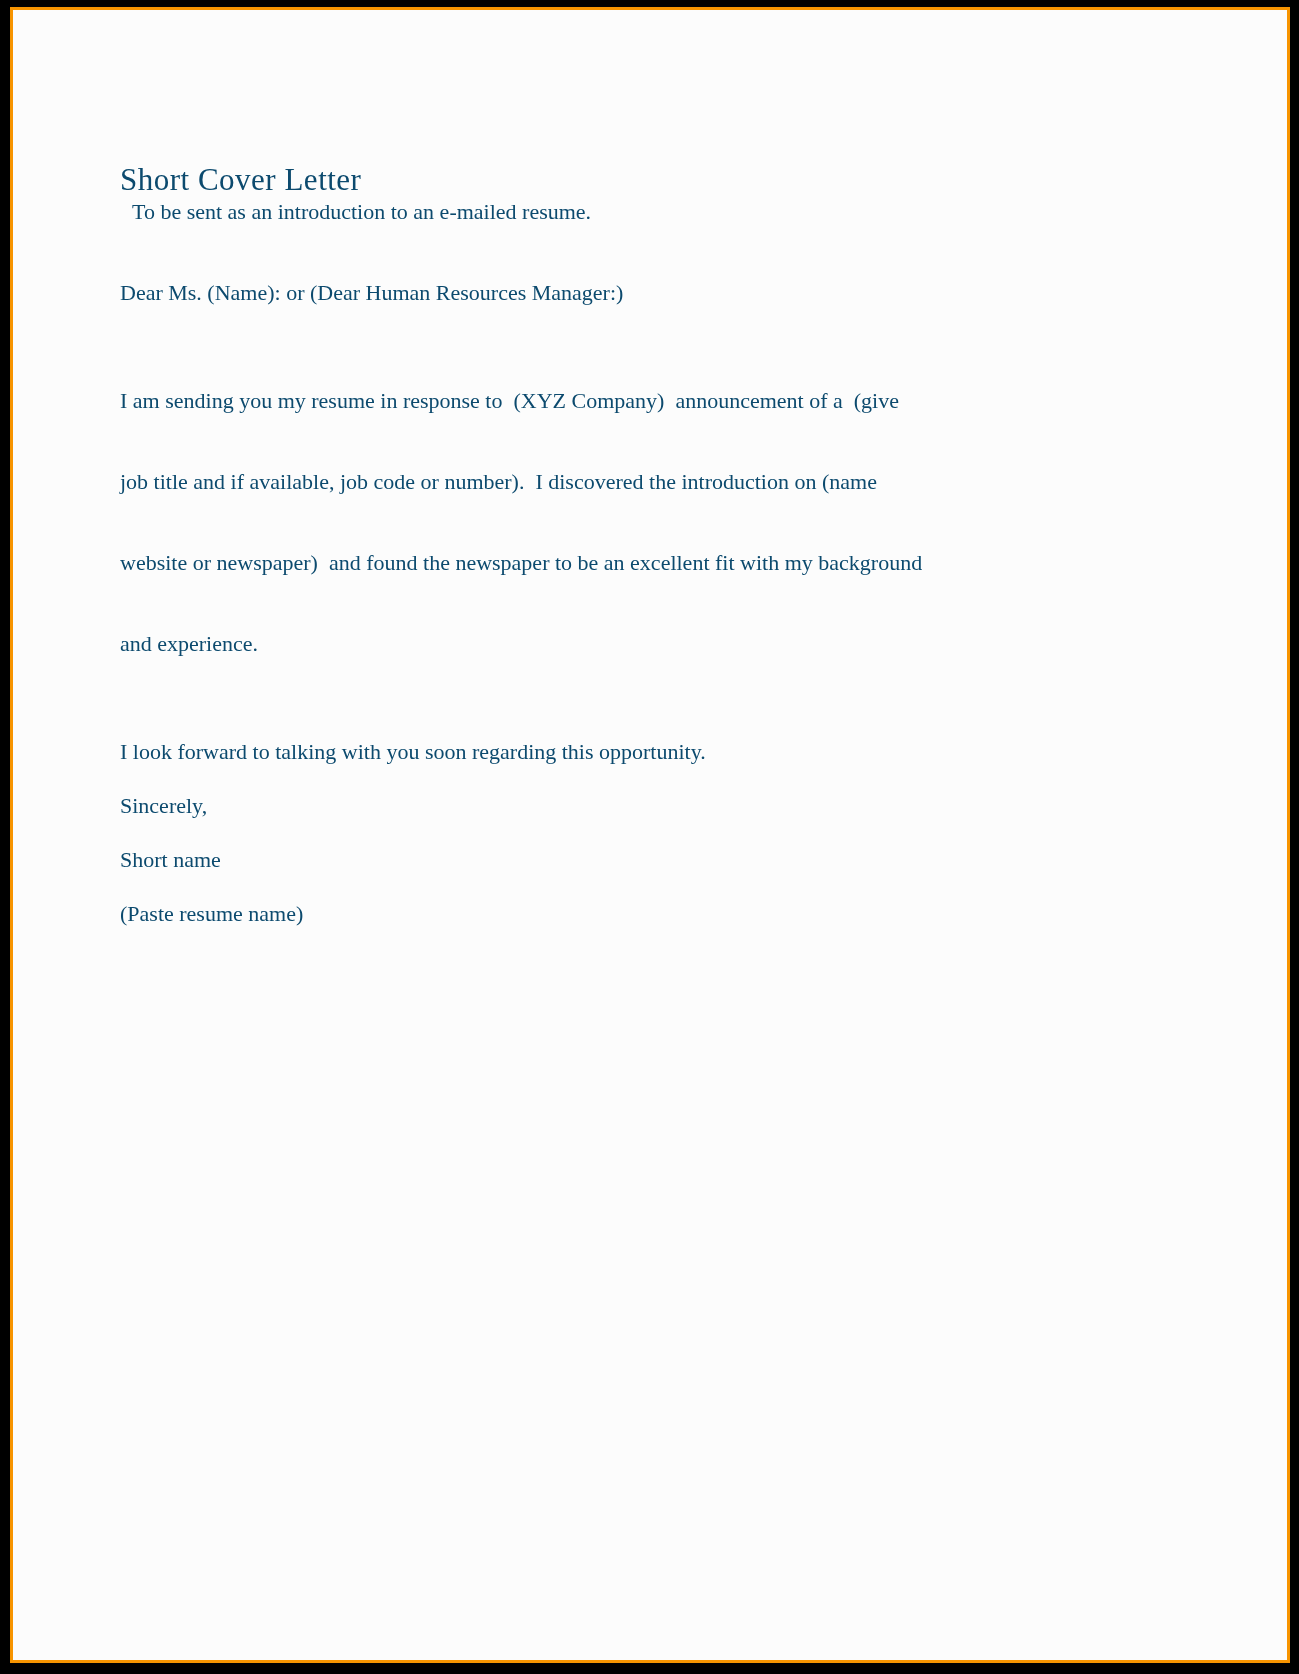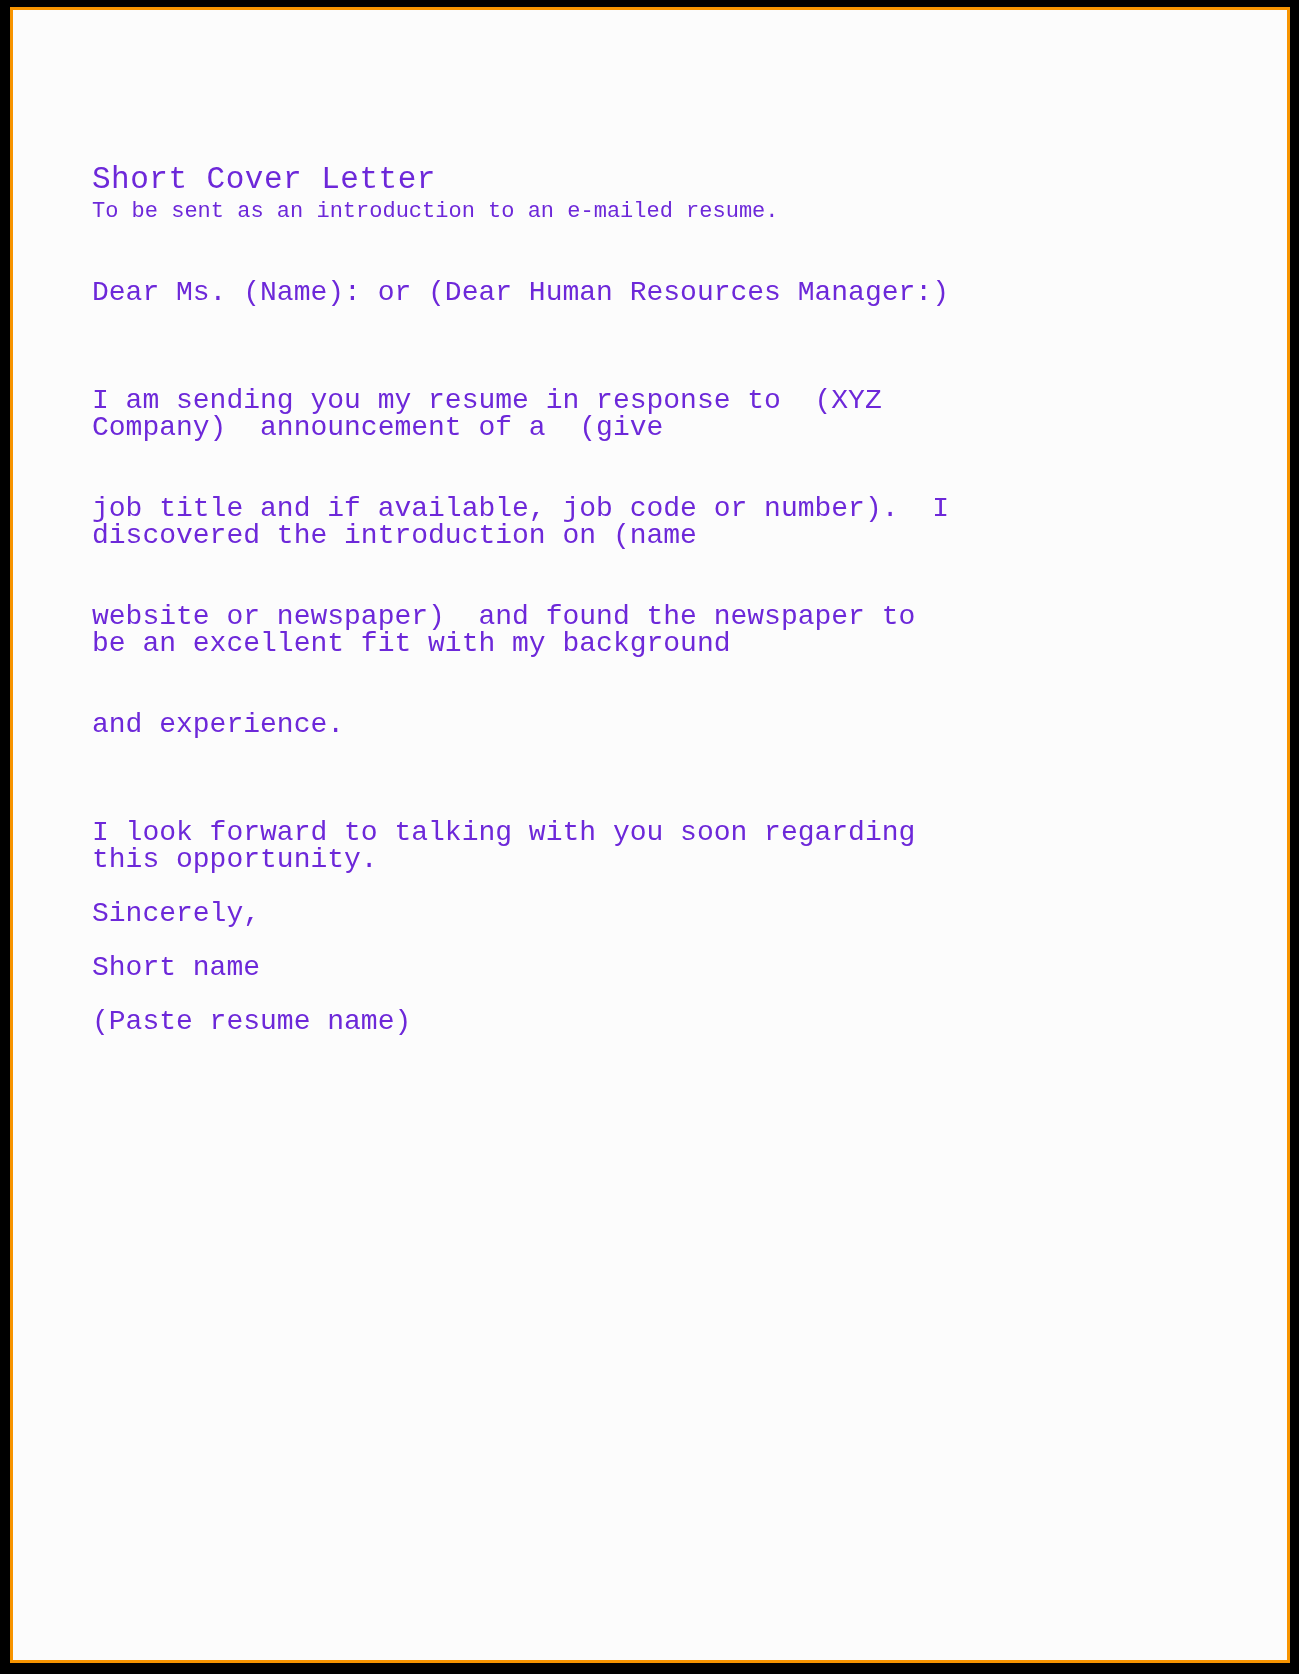--- a/index.html
+++ b/index.html
@@ -18,38 +18,38 @@
     left: 10px;
     top: 7px;
     width: 1280px;
     height: 1656px;
     box-sizing: border-box;
     border: 3px solid #f79400;
     background: #fcfcfc;
     overflow: hidden;
   }
   .content {
-    padding: 152px 70px 0 79px;
-    color: #6d28d9;
-    font-family: Liberation Mono, monospace;
+    padding: 152px 70px 0 107px;
+    color: #0c4a6e;
   }
   .title {
     margin: 0;
     font-size: 31px;
     font-weight: 400;
     line-height: 36px;
     letter-spacing: 0.5px;
   }
   .subtitle {
     font-size: 22px;
     line-height: 27px;
     white-space: pre-wrap;
+    margin-left: 12px;
   }
   .para {
-    font-size: 28px;
+    font-size: 22px;
     line-height: 27px;
     margin: 27px 0 0 0;
     white-space: pre-wrap;
     max-width: 860px;
   }
   .greeting {
     margin-top: 54px;
   }
   .line {
     white-space: pre-wrap;

